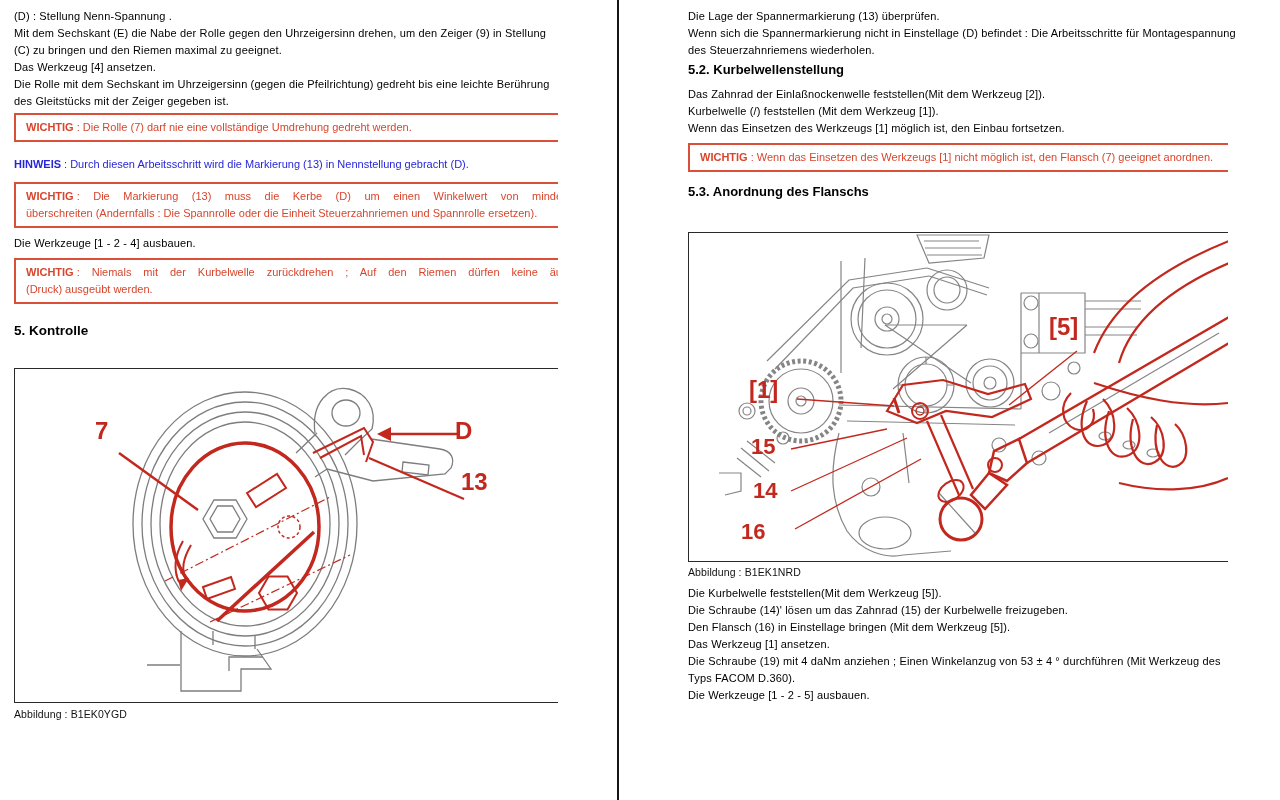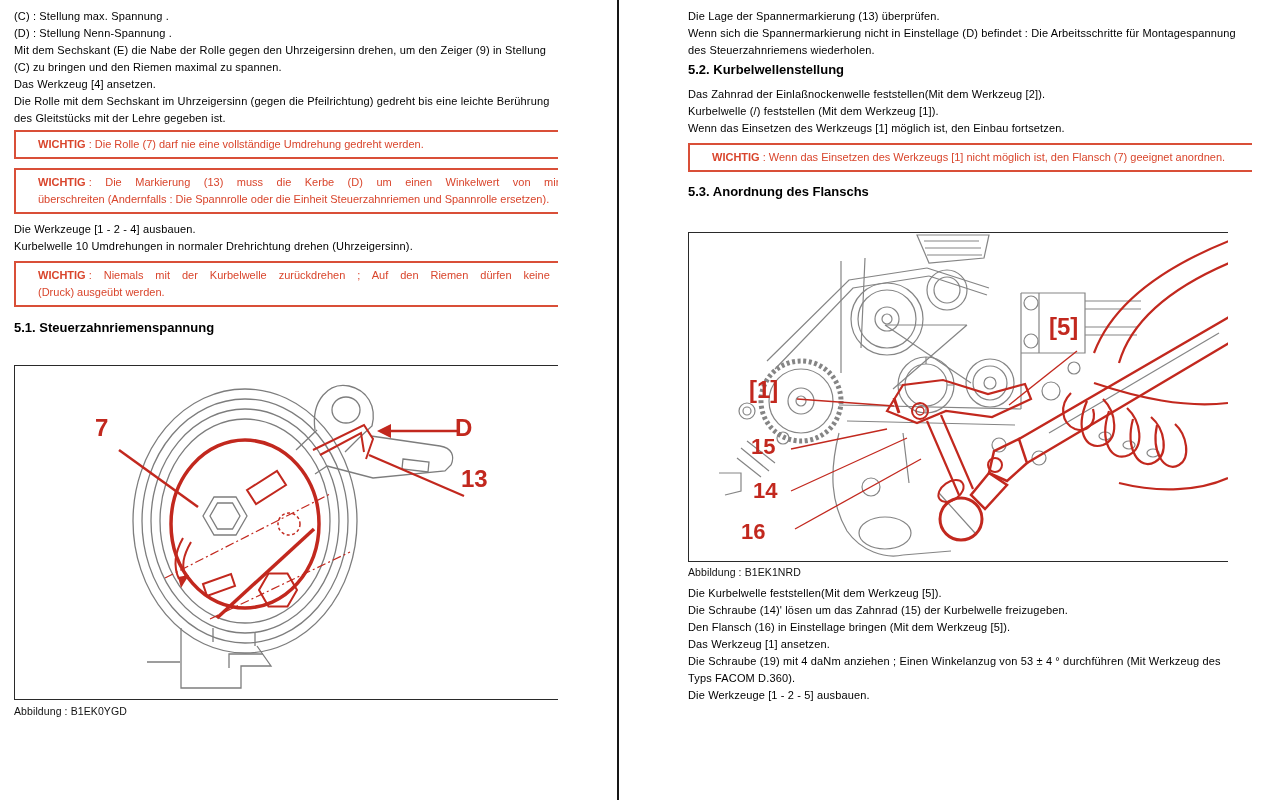--- a/index.html
+++ b/index.html
@@ -5,21 +5,21 @@
   html,body{margin:0;padding:0;background:#ffffff;}
   #screen{position:relative;width:1280px;height:800px;background:#ffffff;overflow:hidden;
           font-family:"Liberation Sans","DejaVu Sans",sans-serif;color:#000;}
   .page{position:absolute;top:0;height:800px;overflow:hidden;background:#fff;}
   #page-left{left:0;width:558px;}
   #page-right{left:620px;width:760px;}
   #page-left .inner{padding:8px 0 0 14px;width:710px;}
   #page-right .inner{padding:8px 0 0 68px;width:760px;}
   .divider{position:absolute;top:0;left:617px;width:2px;height:800px;background:#161616;}
   .line{font-size:11px;line-height:17px;height:17px;white-space:nowrap;letter-spacing:0.15px;}
-  .warnbox{border:2px solid #d94f38;color:#d9452c;padding:4px 22px;font-size:11px;line-height:17px;}
+  .warnbox{border:2px solid #d94f38;color:#d9452c;padding:4px 10px;font-size:11px;line-height:17px;}
   .warnbox .wline{white-space:nowrap;}
   .warnbox .wline.just{white-space:normal;text-align:justify;text-align-last:justify;}
   .wlabel{font-weight:bold;margin-right:3px;}
   .noteline{color:#2626d8;font-size:11px;line-height:17px;height:17px;white-space:nowrap;margin-top:14px;}
   .noteline .wlabel{color:#2626d8;}
   #page-left .warnbox{width:606px;}
   #wbox1{margin-top:3px;}
   #wbox2{margin-top:9px;}
   #wbox3{margin-top:6px;}
   #left-steps{margin-top:7px;}
@@ -42,50 +42,49 @@
 </style>
 </head>
 <body>
 
 <div id="screen">
 
   <div class="page" id="page-left">
     <div class="inner">
 
       <div>
-        <div class="line">(C) : Stellung max. Spannung .</div>
         <div class="line">(D) : Stellung Nenn-Spannung .</div>
         <div class="line">Mit dem Sechskant (E) die Nabe der Rolle gegen den Uhrzeigersinn drehen, um den Zeiger (9) in Stellung</div>
-        <div class="line">(C) zu bringen und den Riemen maximal zu spannen.</div>
+        <div class="line">(C) zu bringen und den Riemen maximal zu geeignet.</div>
         <div class="line">Das Werkzeug [4] ansetzen.</div>
         <div class="line">Die Rolle mit dem Sechskant im Uhrzeigersinn (gegen die Pfeilrichtung) gedreht bis eine leichte Berührung</div>
-        <div class="line">des Gleitstücks mit der Lehre gegeben ist.</div>
+        <div class="line">des Gleitstücks mit der Zeiger gegeben ist.</div>
       </div>
 
       <div class="warnbox" id="wbox1">
         <div class="wline"><span class="wlabel">WICHTIG</span><span>: Die Rolle (7) darf nie eine vollständige Umdrehung gedreht werden.</span></div>
       </div>
 
+      <div class="noteline"><span class="wlabel">HINWEIS</span><span>: Durch diesen Arbeitsschritt wird die Markierung (13) in Nennstellung gebracht (D).</span></div>
 
       <div class="warnbox" id="wbox2">
         <div class="wline just"><span class="wlabel">WICHTIG</span><span>: Die Markierung (13) muss die Kerbe (D) um einen Winkelwert von mindestens 10 °</span></div>
         <div class="wline">überschreiten (Andernfalls : Die Spannrolle oder die Einheit Steuerzahnriemen und Spannrolle ersetzen).</div>
       </div>
 
       <div id="left-steps">
         <div class="line">Die Werkzeuge [1 - 2 - 4] ausbauen.</div>
-        <div class="line">Kurbelwelle 10 Umdrehungen in normaler Drehrichtung drehen (Uhrzeigersinn).</div>
       </div>
 
       <div class="warnbox" id="wbox3">
         <div class="wline just"><span class="wlabel">WICHTIG</span><span>: Niemals mit der Kurbelwelle zurückdrehen ; Auf den Riemen dürfen keine äußeren Kräfte</span></div>
         <div class="wline">(Druck) ausgeübt werden.</div>
       </div>
 
-      <div class="h3" id="left-h3">5.1. Steuerzahnriemenspannung</div>
+      <div class="h2">5. Kontrolle</div>
 
       <div class="figbox" id="fig-left">
         <svg width="543" height="333" viewBox="0 0 543 333">
 
           <g stroke="#7d7d7d" stroke-width="1.3" fill="none">
             <ellipse cx="230" cy="155" rx="112" ry="132"></ellipse>
             <ellipse cx="230" cy="155" rx="103" ry="122"></ellipse>
             <ellipse cx="230" cy="155" rx="94" ry="112"></ellipse>
             <ellipse cx="230" cy="155" rx="85" ry="102"></ellipse>
             <polygon points="232,150 221,169 199,169 188,150 199,131 221,131"></polygon>

